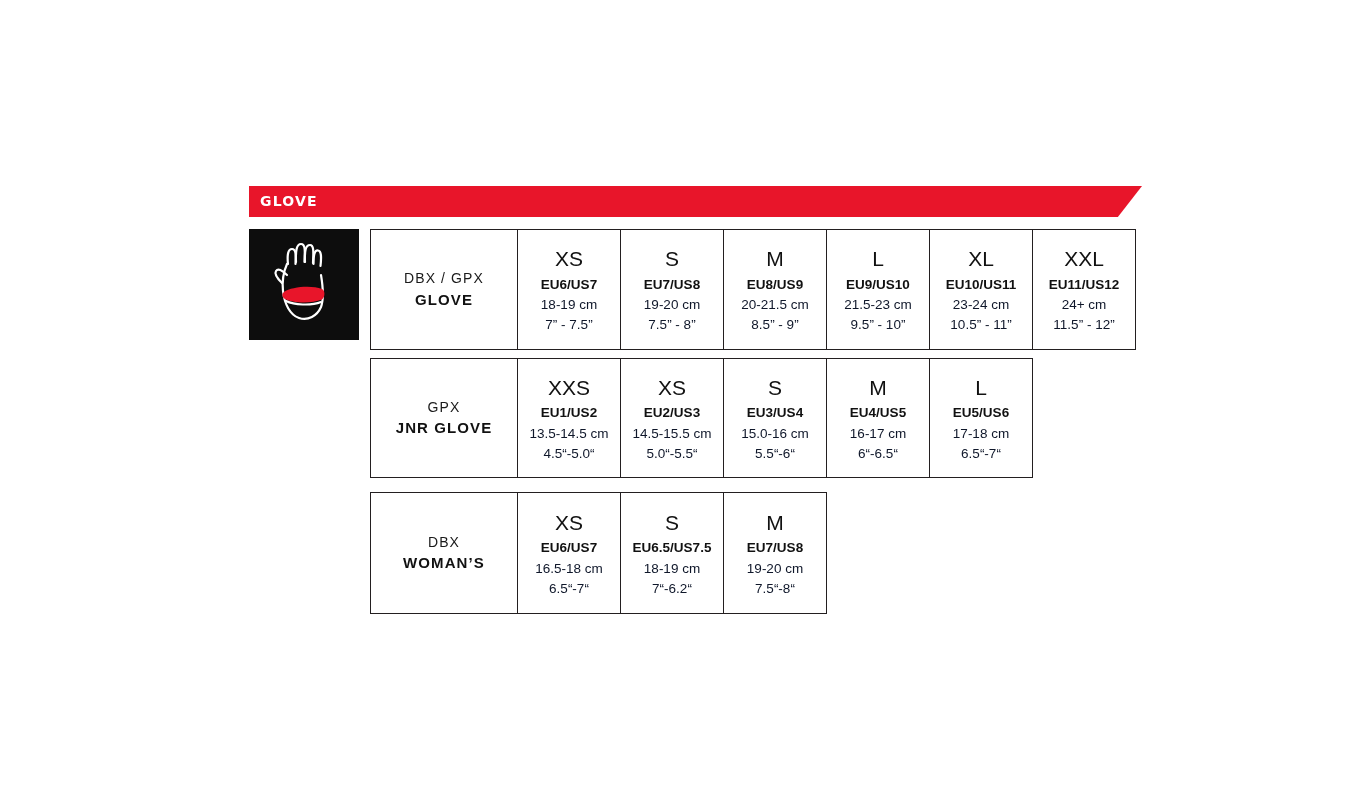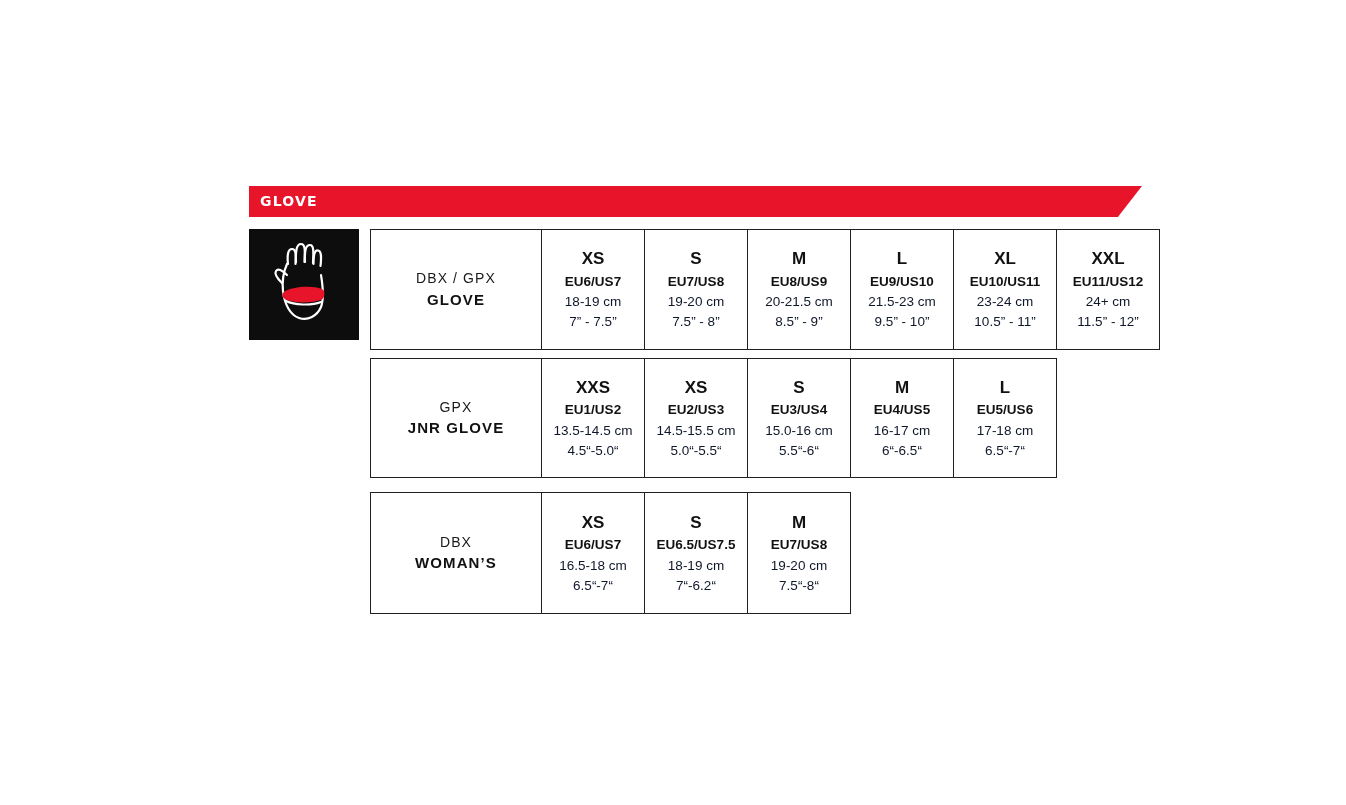--- a/index.html
+++ b/index.html
@@ -73,41 +73,41 @@
     border-collapse: collapse;
     table-layout: fixed;
   }
   .sizetable td {
     border: 1px solid #231f20;
     text-align: center;
     vertical-align: middle;
     padding: 0;
   }
   .namecell {
-    padding: 4px 18px !important;
+    padding: 4px 6px !important;
     line-height: 1.45;
   }
   .name-top {
     font-size: 14px;
     letter-spacing: 1.1px;
     color: #1a1a1a;
   }
   .name-bot {
     font-size: 15px;
     font-weight: bold;
     letter-spacing: 1.1px;
     color: #111111;
   }
   .datacell {
     padding: 6px 2px !important;
     line-height: 1.5;
   }
   .sz {
-    font-size: 17px;
-    font-weight: bold;
+    font-size: 21px;
+    font-weight: normal;
     color: #111111;
   }
   .eu {
     font-size: 13.5px;
     font-weight: bold;
     color: #111111;
   }
   .cm {
     font-size: 13.5px;
     color: #0f172a;

